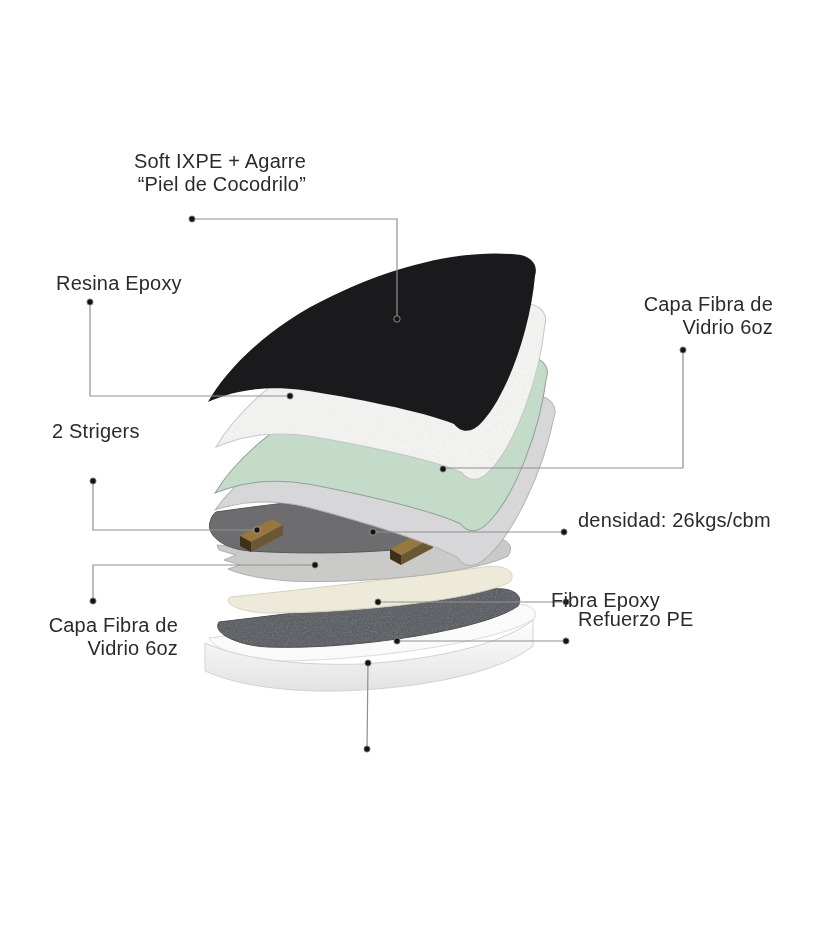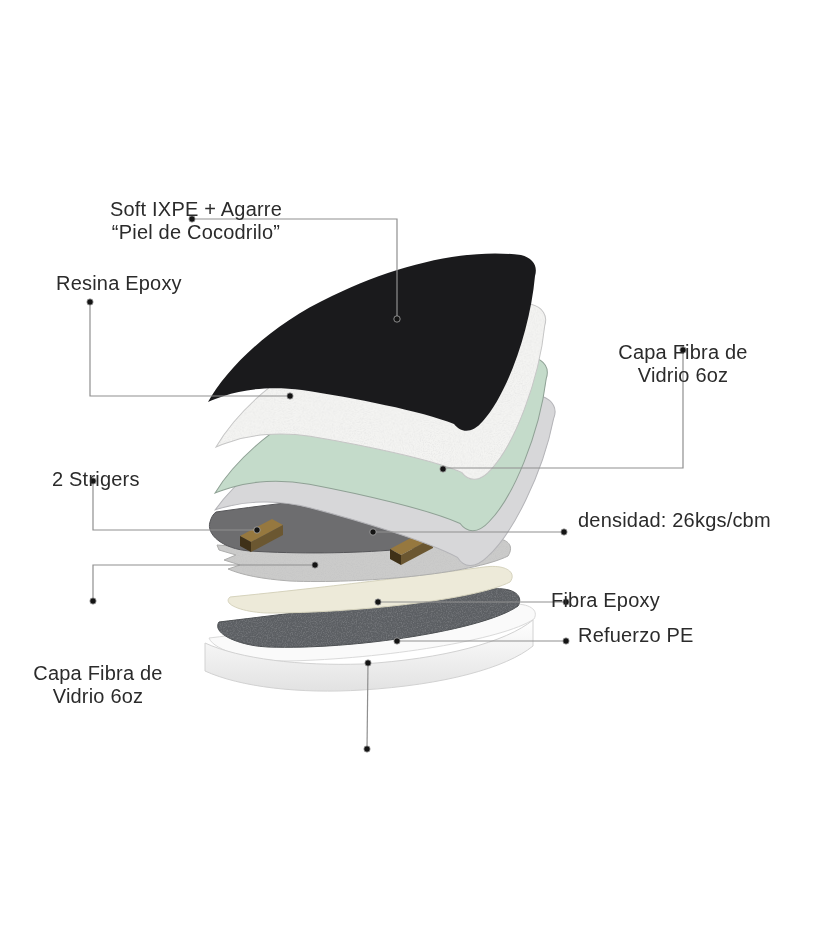--- a/index.html
+++ b/index.html
@@ -5,21 +5,21 @@
   html,body{margin:0;padding:0;background:#ffffff;}
   .canvas{
     position:relative;width:823px;height:946px;background:#ffffff;
     font-family:"Liberation Sans",sans-serif;overflow:hidden;
   }
   .canvas svg{position:absolute;left:0;top:0;}
   .label{
     position:absolute;color:#2b2b2b;font-size:20px;line-height:23px;
     font-weight:500;letter-spacing:.2px;white-space:nowrap;
   }
-  .label.center{text-align:center;margin-top:48px;}
+  .label.center{text-align:right;}
 </style>
 </head>
 <body>
 
 <div class="canvas">
 
 <svg width="823" height="946" viewBox="0 0 823 946">
   <defs>
 
     <path id="deck" d="M 208 402
@@ -130,37 +130,37 @@
 
 <div class="label" style="left:56px;top:272px">
   <div>Resina Epoxy</div>
 </div>
 
 <div class="label center" style="left:593px;top:293px;width:180px">
   <div>Capa Fibra de</div>
   <div>Vidrio 6oz</div>
 </div>
 
-<div class="label" style="left:52px;top:468px">
+<div class="label" style="left:52px;top:420px">
   <div>2 Strigers</div>
 </div>
 
 <div class="label" style="left:578px;top:509px">
   <div>densidad: 26kgs/cbm</div>
 </div>
 
 <div class="label center" style="left:18px;top:614px;width:160px">
   <div>Capa Fibra de</div>
   <div>Vidrio 6oz</div>
 </div>
 
 <div class="label" style="left:551px;top:589px">
   <div>Fibra Epoxy</div>
 </div>
 
-<div class="label" style="left:578px;top:624px">
+<div class="label" style="left:578px;top:608px">
   <div>Refuerzo PE</div>
 </div>
 
 <div class="label center" style="left:267px;top:761px;width:200px">
 </div>
 
 </div>
 
 </body></html>

